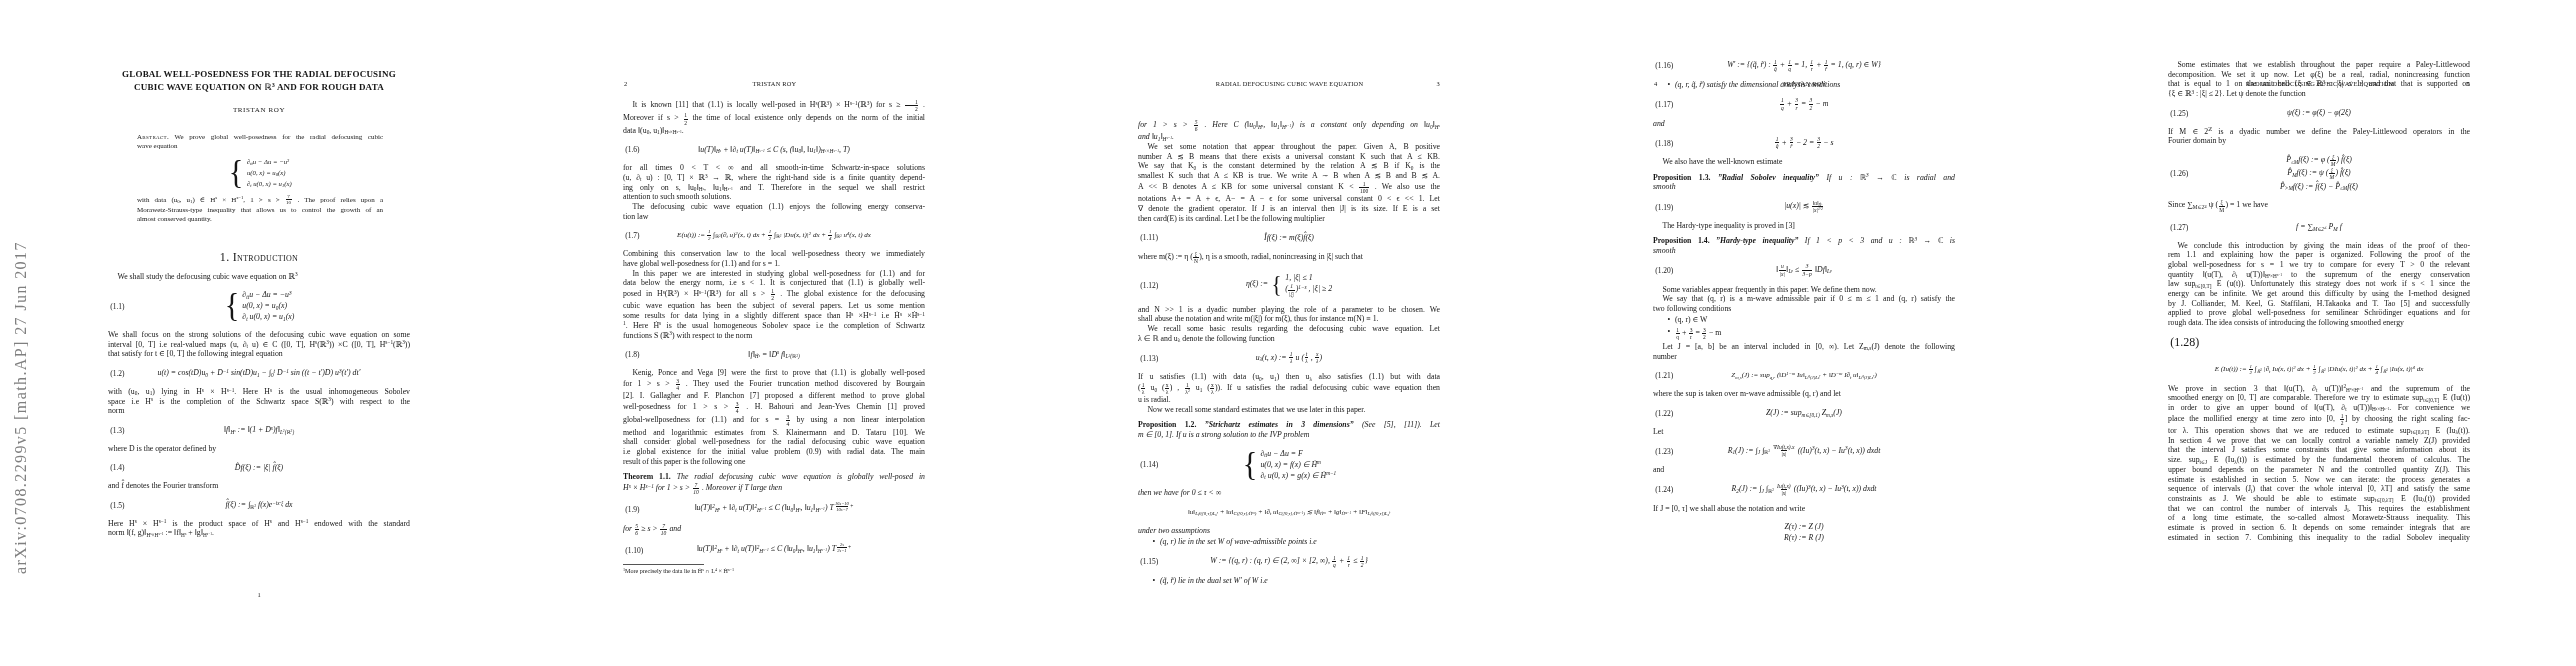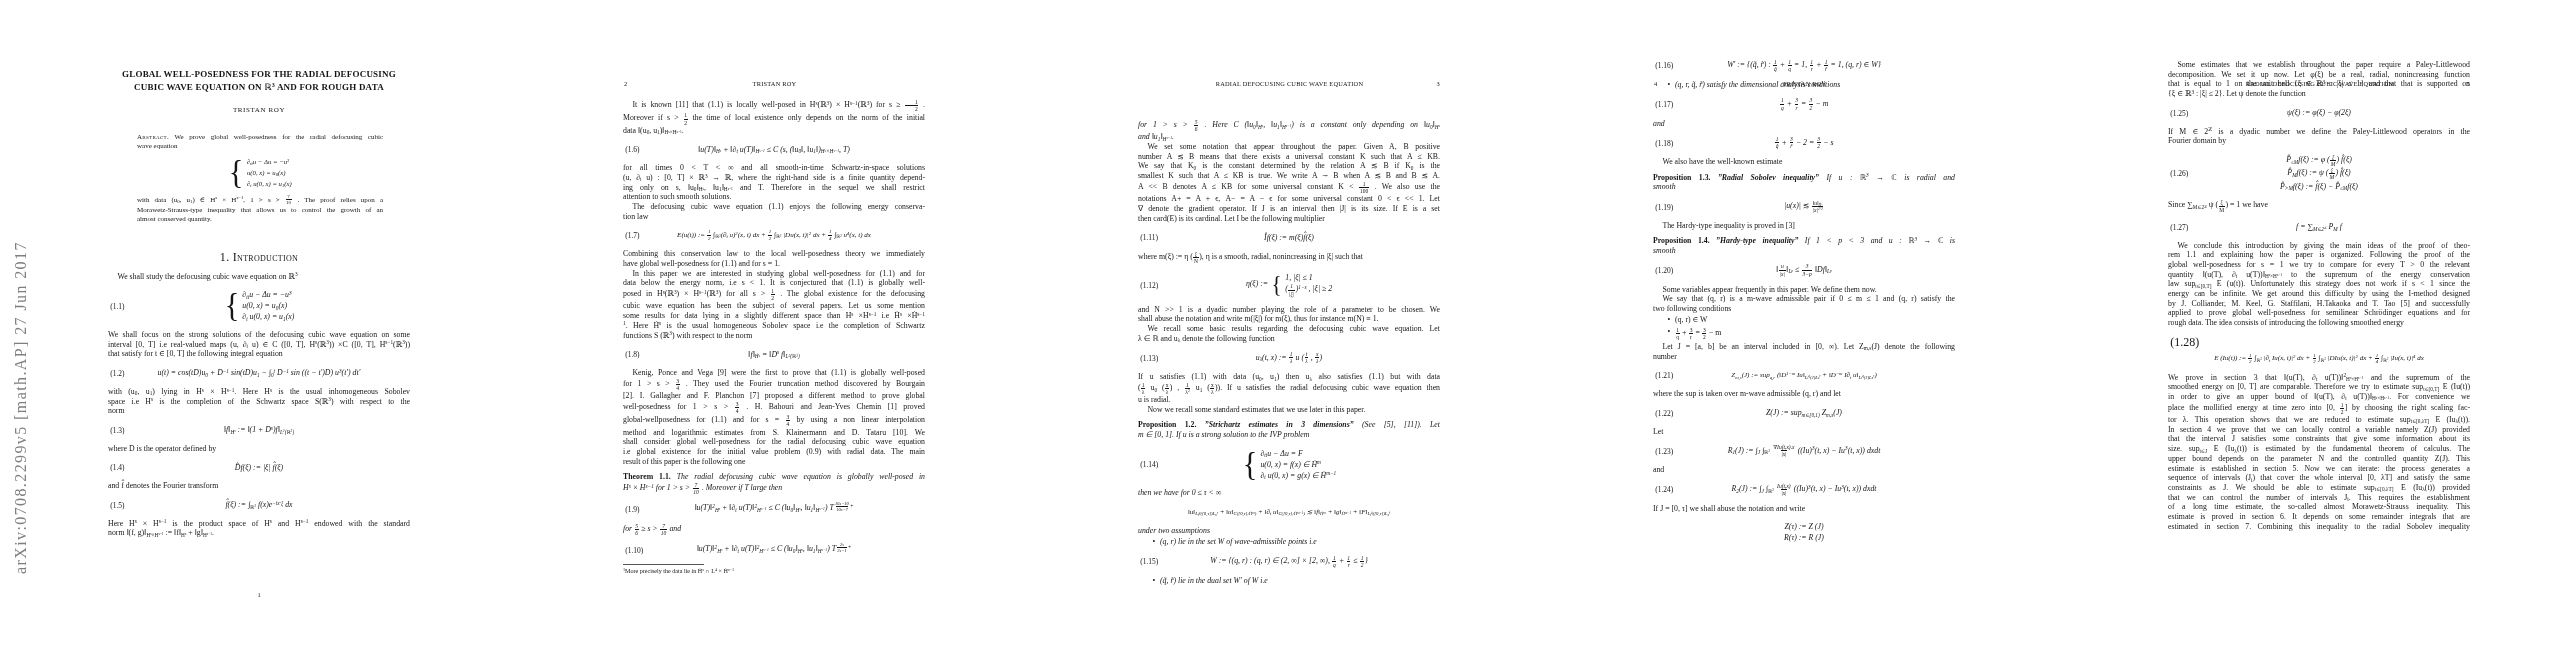--- a/index.html
+++ b/index.html
@@ -32,21 +32,21 @@
   .thm{margin:5.6px 0;}
   .thm .thmlabel{font-weight:bold;font-style:normal;}
   .thm .thmlead{font-weight:bold;font-style:italic;}
   .thm .ln{font-style:italic;}
   .eqwrap{margin:6.7px 0 5.6px;}
   .eq{position:relative;margin:7.8px 0;display:flex;align-items:center;justify-content:center;
       font-size:7.8px;min-height:12.2px;}
   .eq.small{font-size:7px;}
   .eq .lbl{position:absolute;left:2.2px;top:50%;transform:translateY(-50%);font-size:7.5px;font-style:normal;}
   .eq-lab-above{font-size:12px;padding-left:2.2px;margin-top:6.7px;}
-  .eqwrap .eq{margin-top:3px;}
+  .eqwrap .eq{margin-top:14px;font-family:Liberation Serif, serif;}
   .eqc{font-style:italic;text-align:center;}
   .eqlead{margin-right:3.3px;text-align:center;}
   .brace{font-style:normal;font-weight:400;margin-right:2.8px;transform:scaleX(.92);display:inline-block;
          line-height:1;vertical-align:middle;}
   .stack{display:inline-block;vertical-align:middle;}
   .stack .eqln{display:block;line-height:11px;text-align:center;}
   .stack.left .eqln{text-align:left;}
   .bullet{position:relative;font-size:7.8px;line-height:9.7px;padding-left:22px;margin:1.7px 0;}
   .bullet .bdot{position:absolute;left:14.5px;top:0;font-style:normal;}
   .bullet.it{font-style:italic;}

